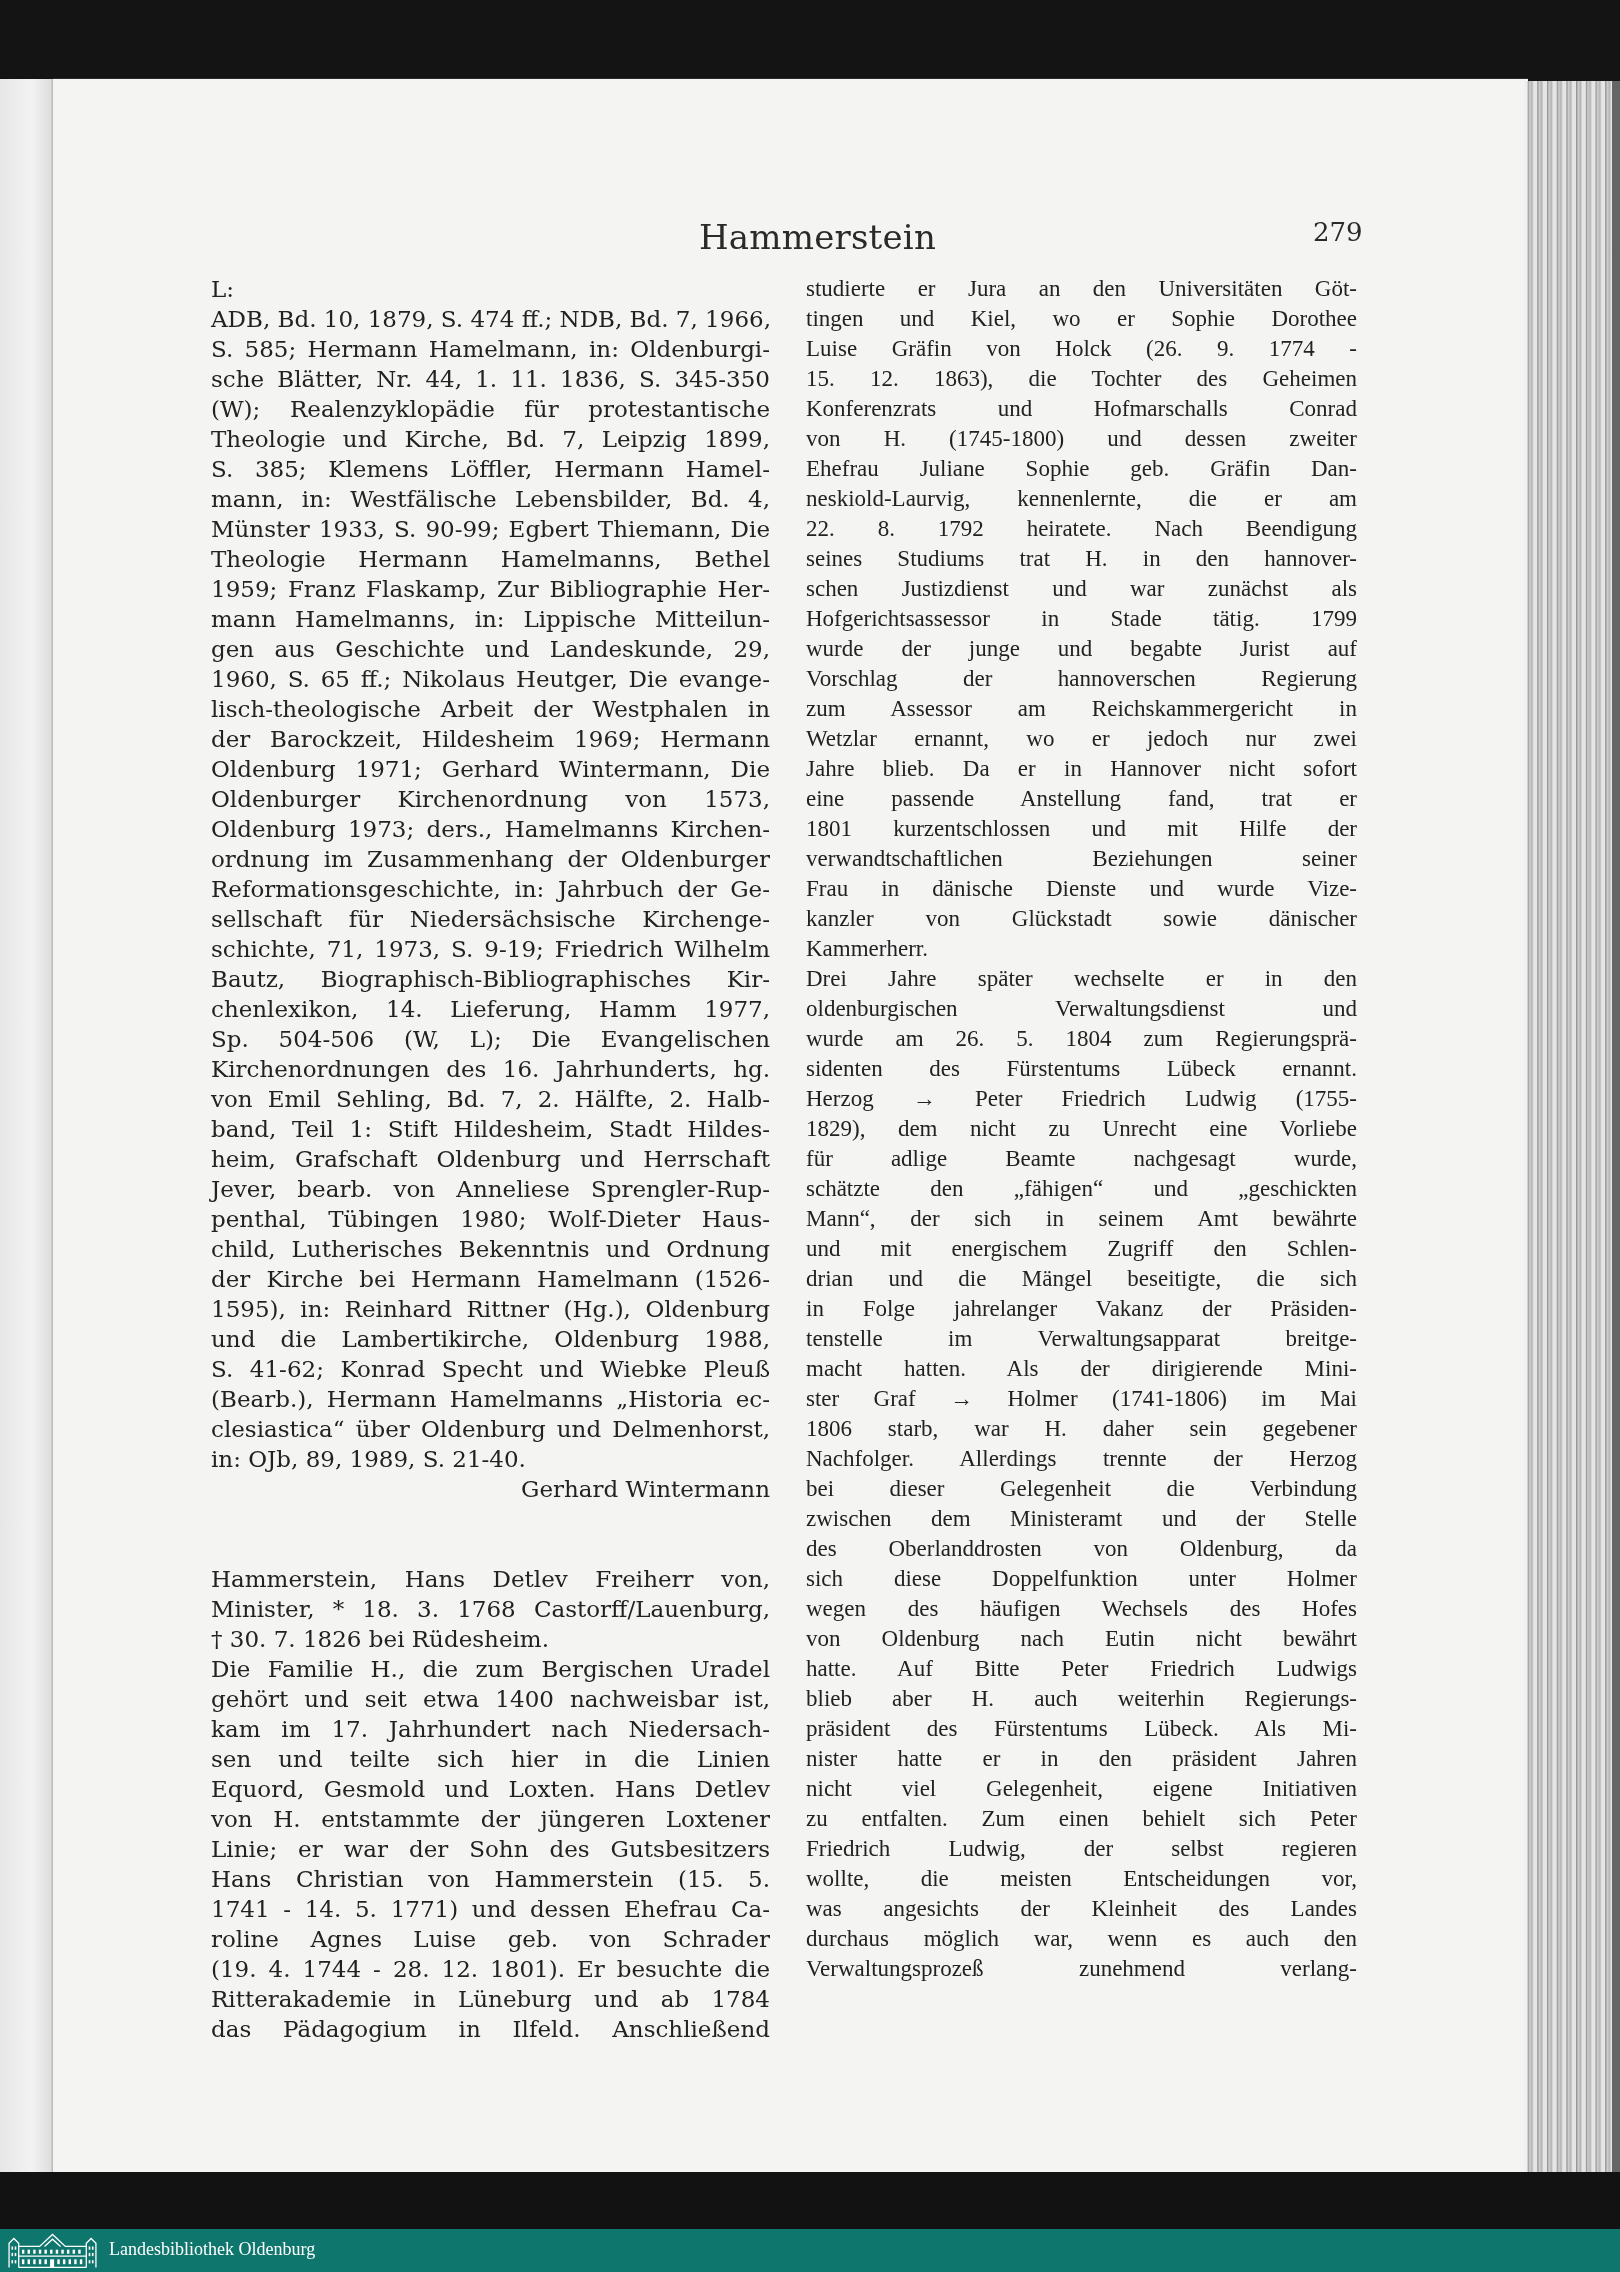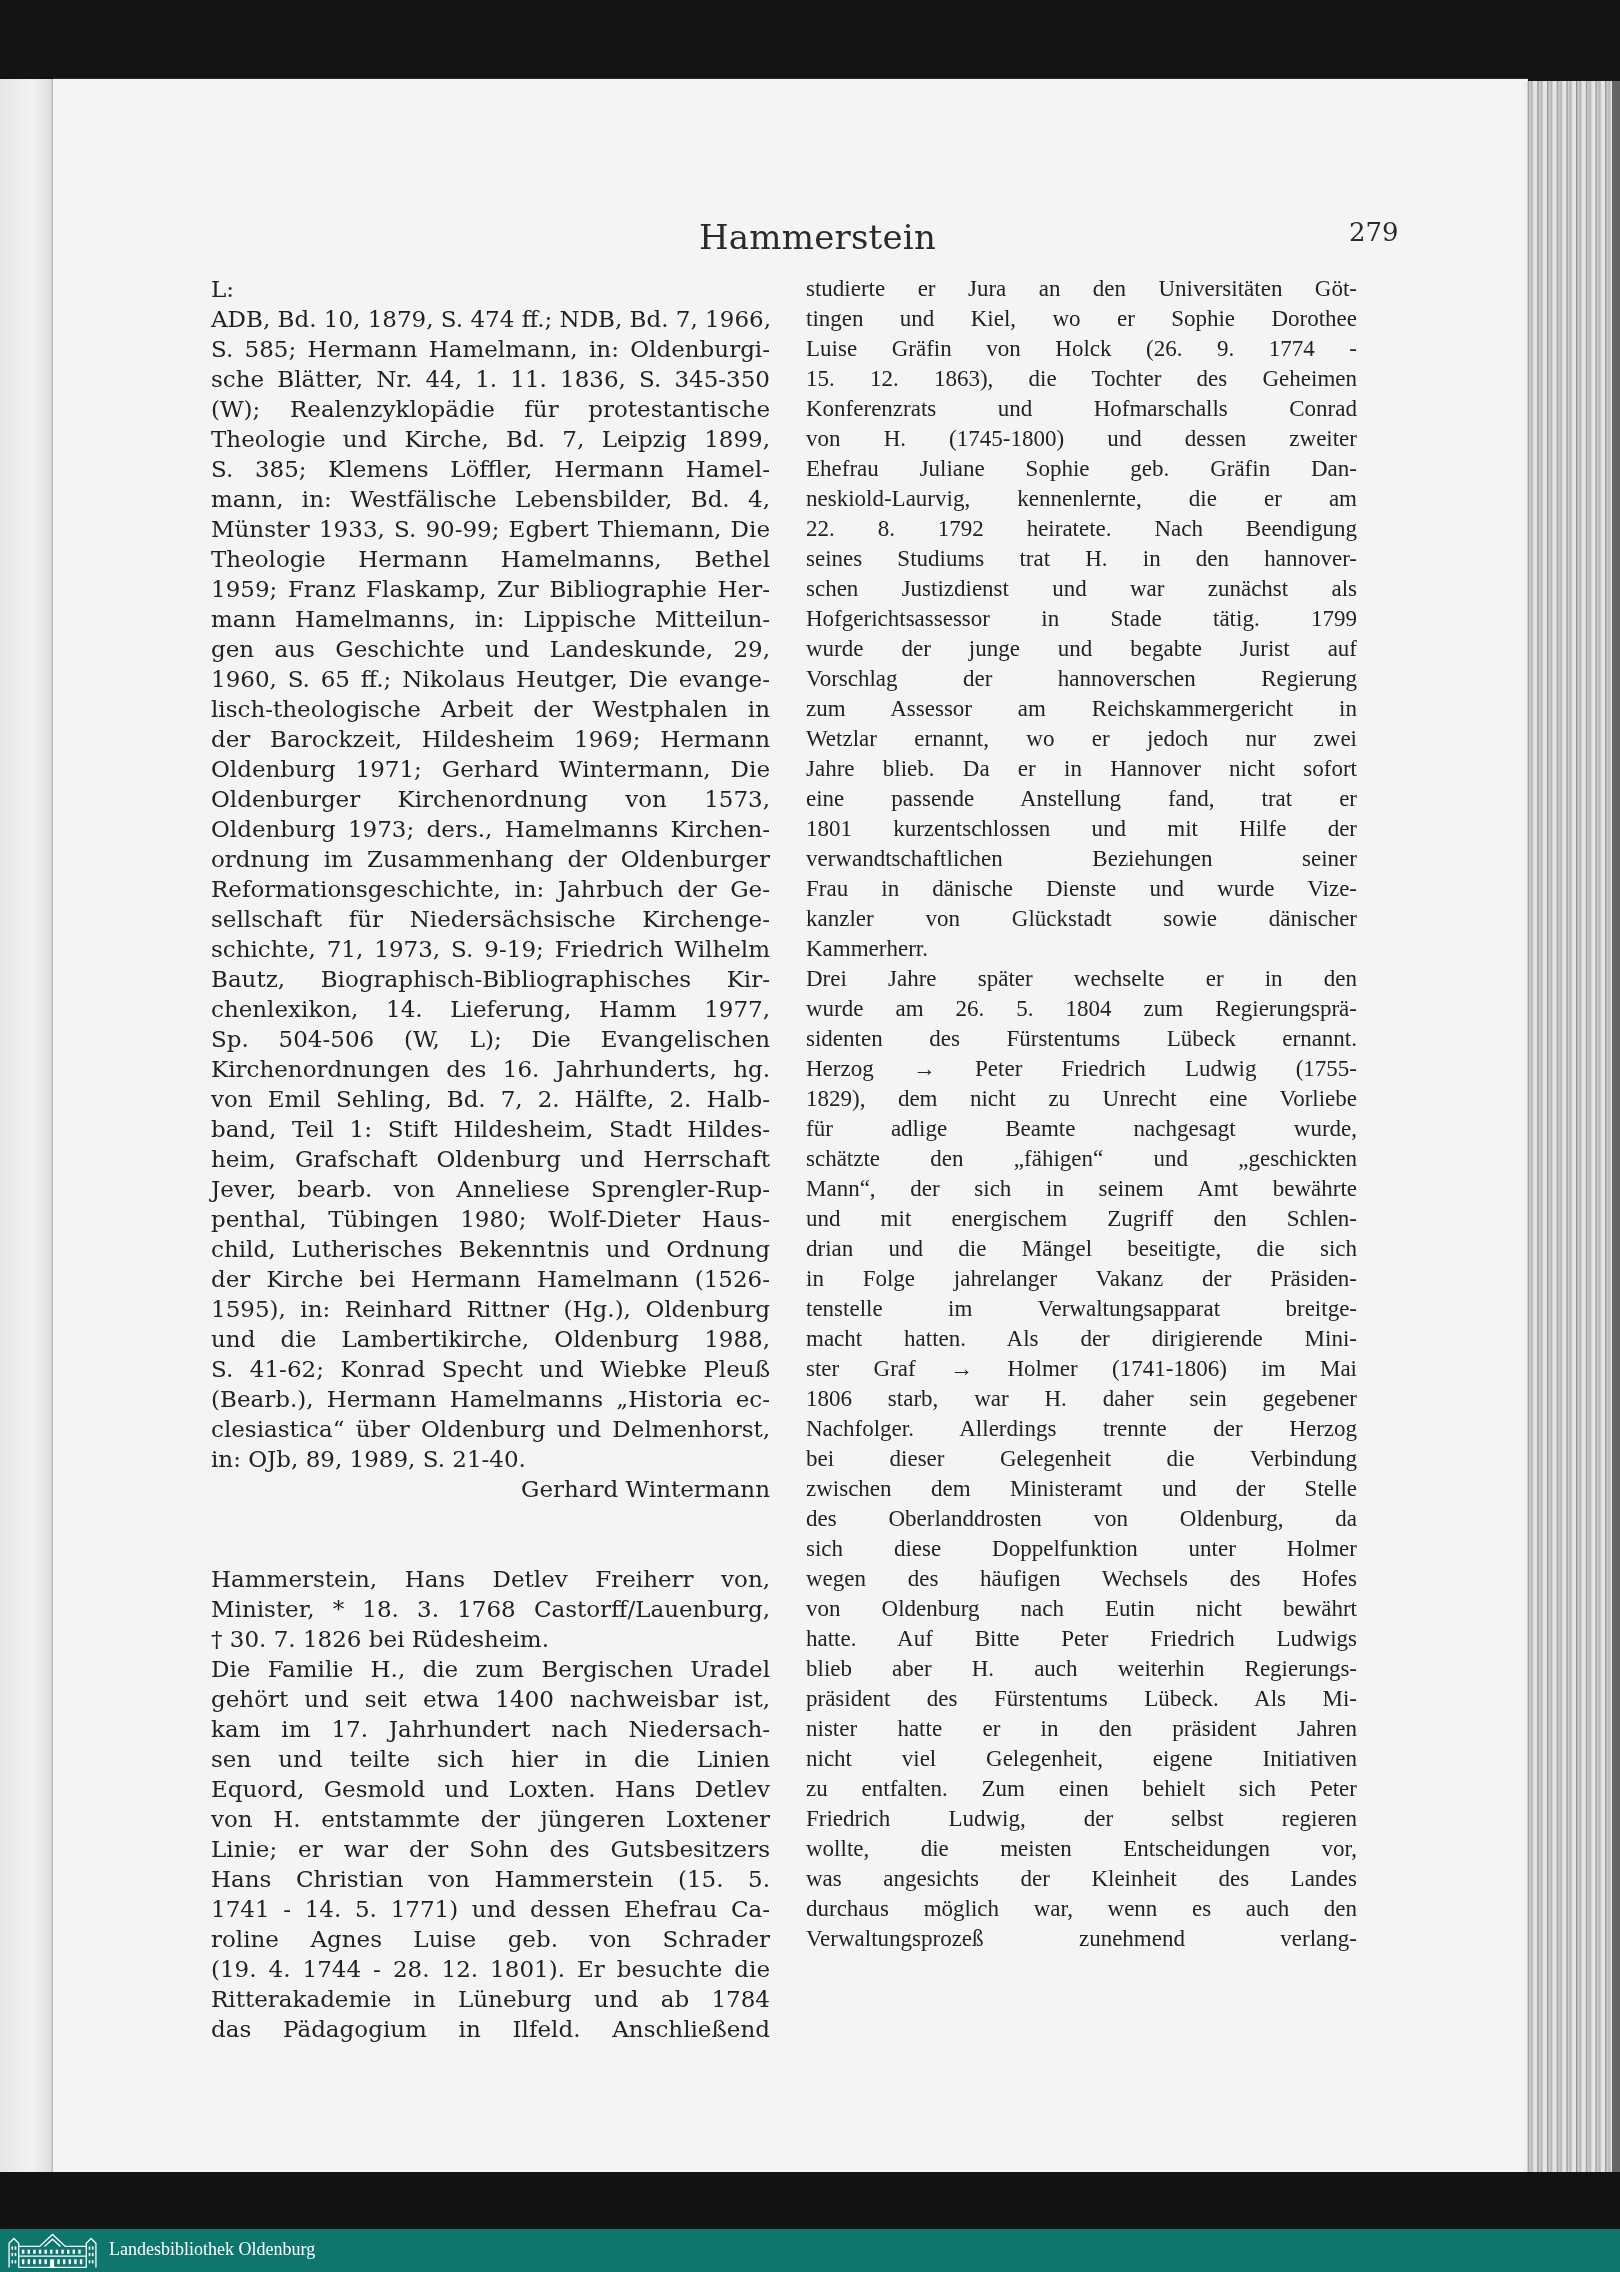--- a/index.html
+++ b/index.html
@@ -35,21 +35,21 @@
   .page-edges::after {
     content: ""; position: absolute; right: 0; top: 0; width: 8px; height: 100%;
     background: #6a6a6a;
   }
   .running-head {
     position: absolute; left: 699px; top: 217px;
     font-size: 34px; color: #2a2a2a; letter-spacing: 0.2px;
   }
   .page-number {
     position: absolute; left: 1313px; top: 217px;
-    font-size: 26px; color: #2a2a2a; margin-left: 36px;
+    font-size: 26px; color: #2a2a2a;
   }
   .col {
     position: absolute; top: 274px; width: 559px;
     font-size: 23px; line-height: 30px; color: #222;
   }
   .col-left { left: 211px; }
   .col-right { left: 806px; width: 551px; font-family: Liberation Serif, serif; }
   .line {
     display: block; white-space: nowrap;
     text-align: justify; text-align-last: justify;
@@ -169,20 +169,21 @@
   <span class="line">zum Assessor am Reichskammergericht in</span>
   <span class="line">Wetzlar ernannt, wo er jedoch nur zwei</span>
   <span class="line">Jahre blieb. Da er in Hannover nicht sofort</span>
   <span class="line">eine passende Anstellung fand, trat er</span>
   <span class="line">1801 kurzentschlossen und mit Hilfe der</span>
   <span class="line">verwandtschaftlichen Beziehungen seiner</span>
   <span class="line">Frau in dänische Dienste und wurde Vize-</span>
   <span class="line">kanzler von Glückstadt sowie dänischer</span>
   <span class="line last">Kammerherr.</span>
   <span class="line">Drei Jahre später wechselte er in den</span>
+  <span class="line">oldenburgischen Verwaltungsdienst und</span>
   <span class="line">wurde am 26. 5. 1804 zum Regierungsprä-</span>
   <span class="line">sidenten des Fürstentums Lübeck ernannt.</span>
   <span class="line">Herzog → Peter Friedrich Ludwig (1755-</span>
   <span class="line">1829), dem nicht zu Unrecht eine Vorliebe</span>
   <span class="line">für adlige Beamte nachgesagt wurde,</span>
   <span class="line">schätzte den „fähigen“ und „geschickten</span>
   <span class="line">Mann“, der sich in seinem Amt bewährte</span>
   <span class="line">und mit energischem Zugriff den Schlen-</span>
   <span class="line">drian und die Mängel beseitigte, die sich</span>
   <span class="line">in Folge jahrelanger Vakanz der Präsiden-</span>

